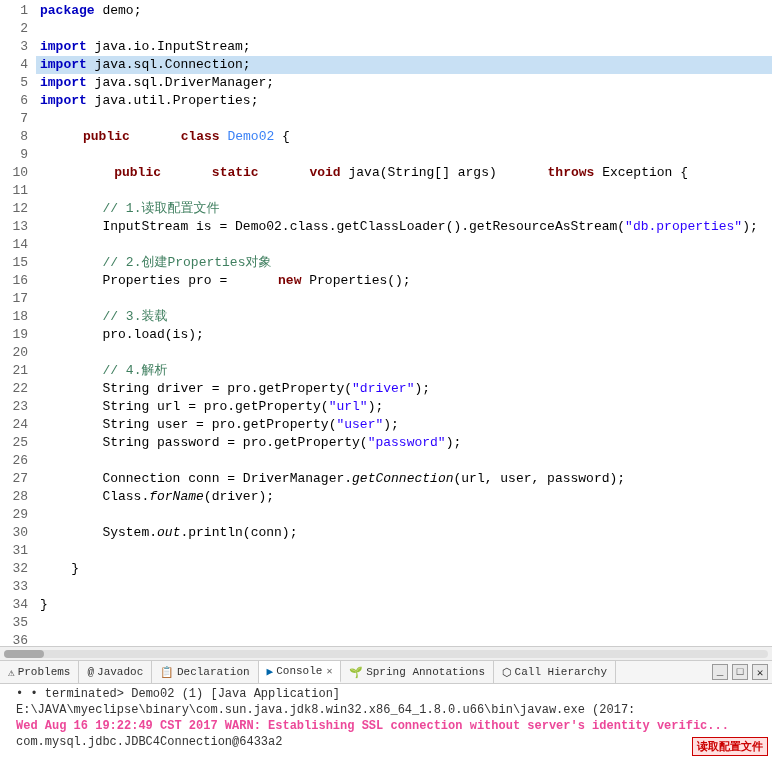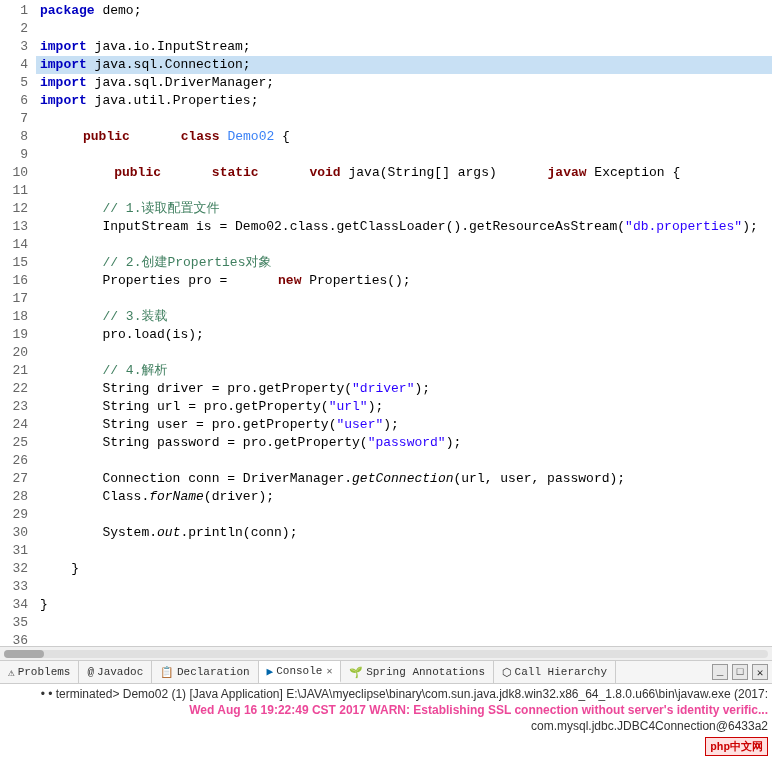--- a/index.html
+++ b/index.html
@@ -154,25 +154,24 @@
       align-items: center;
       justify-content: center;
       border: 1px solid #999;
       background: #e8e8e8;
     }
 
     
     .console-area {
       background: #fff;
       flex: 1;
-      padding: 2px 4px;
+      padding: 2px 16px;
       font-size: 12px;
-      font-family: Liberation Sans, sans-serif;
+      font-family: Liberation Mono, monospace;
       overflow: hidden;
-      text-align: right;
     }
 
     .console-line {
       line-height: 16px;
     }
 
     .console-terminated {
       color: #333;
     }
 
@@ -269,21 +268,21 @@
 
       <div class="code-line"></div>
 
       <div class="code-line">
         <span class="kw">public</span> <span class="kw">class</span> <span class="class-name">Demo02</span> {
       </div>
 
       <div class="code-line"></div>
 
       <div class="code-line">
-        &nbsp;&nbsp;&nbsp;&nbsp;<span class="kw">public</span> <span class="kw">static</span> <span class="kw">void</span> <span class="var-normal">java</span>(String[] args) <span class="kw">javaw</span> Exception {
+        &nbsp;&nbsp;&nbsp;&nbsp;<span class="kw">public</span> <span class="kw">static</span> <span class="kw">void</span> <span class="var-normal">java</span>(String[] args) <span class="kw">throws</span> Exception {
       </div>
 
       <div class="code-line"></div>
 
       <div class="code-line">
         &nbsp;&nbsp;&nbsp;&nbsp;&nbsp;&nbsp;&nbsp;&nbsp;<span class="comment">// 1.读取配置文件</span>
       </div>
 
       <div class="code-line">
         &nbsp;&nbsp;&nbsp;&nbsp;&nbsp;&nbsp;&nbsp;&nbsp;InputStream is = Demo02.class.getClassLoader().getResourceAsStream(<span class="string">"db.properties"</span>);
@@ -409,14 +408,14 @@
   </div>
   <div class="console-line console-warn">
     <span>Wed Aug 16 19:22:49 CST 2017 WARN: Establishing SSL connection without server's identity verific...</span>
   </div>
   <div class="console-line console-output">
     <span>com.mysql.jdbc.JDBC4Connection@6433a2</span>
   </div>
 </div>
 
 <div class="watermark">
-  <span>php中文网</span>
+  <span>读取配置文件</span>
 </div>
 
 </body></html>

